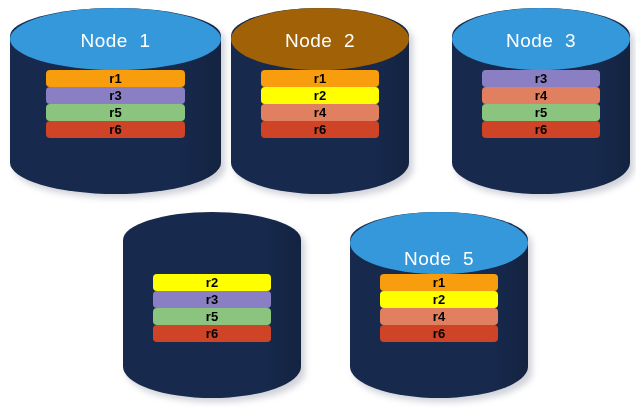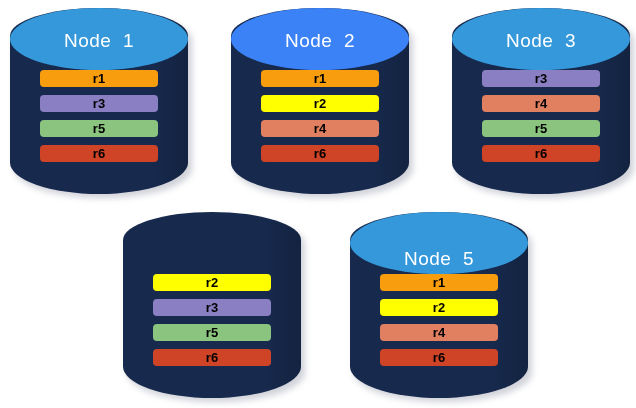--- a/index.html
+++ b/index.html
@@ -90,21 +90,21 @@
 
   
   .bars {
     position: absolute;
     z-index: 3;
     left: 17%;
     right: 17%;
     top: 62px;
     display: flex;
     flex-direction: column;
-    gap: 8px;
+    gap: 0;
   }
 
   .bar {
     height: 17px;
     border-radius: 4px;
     display: flex;
     align-items: center;
     justify-content: center;
     box-sizing: border-box;
   }
@@ -115,21 +115,21 @@
     color: #000000;
     line-height: 1;
     position: relative;
     top: 0px;
   }
 </style>
 </head>
 <body>
 
 <div id="canvas" style="background: rgb(255, 255, 255);">
-    <div class="node" style="left: 10px; top: 8px; width: 178px; height: 186px;">
+    <div class="node" style="left: 10px; top: 8px; width: 211px; height: 186px;">
       <div class="cyl-shadow"></div>
       <div class="cyl-body" style="background: rgb(23, 42, 78);"></div>
       <div class="cyl-top" style="background: rgb(52, 152, 219);">
         <span class="node-label" style="color: rgb(255, 255, 255);">Node  1</span>
       </div>
       <div class="bars">
         <div class="bar" style="background: rgb(247, 157, 14);">
           <span class="bar-label" style="color: rgb(0, 0, 0);">r1</span>
         </div>
         <div class="bar" style="background: rgb(139, 127, 196);">
@@ -139,21 +139,21 @@
           <span class="bar-label" style="color: rgb(0, 0, 0);">r5</span>
         </div>
         <div class="bar" style="background: rgb(207, 67, 38);">
           <span class="bar-label" style="color: rgb(0, 0, 0);">r6</span>
         </div>
       </div>
     </div>
     <div class="node" style="left: 231px; top: 8px; width: 178px; height: 186px;">
       <div class="cyl-shadow"></div>
       <div class="cyl-body" style="background: rgb(23, 42, 78);"></div>
-      <div class="cyl-top" style="background: #3b82f6;">
+      <div class="cyl-top" style="background: #a16207;">
         <span class="node-label" style="color: rgb(255, 255, 255);">Node  2</span>
       </div>
       <div class="bars">
         <div class="bar" style="background: rgb(247, 157, 14);">
           <span class="bar-label" style="color: rgb(0, 0, 0);">r1</span>
         </div>
         <div class="bar" style="background: rgb(255, 255, 0);">
           <span class="bar-label" style="color: rgb(0, 0, 0);">r2</span>
         </div>
         <div class="bar" style="background: rgb(224, 128, 96);">

